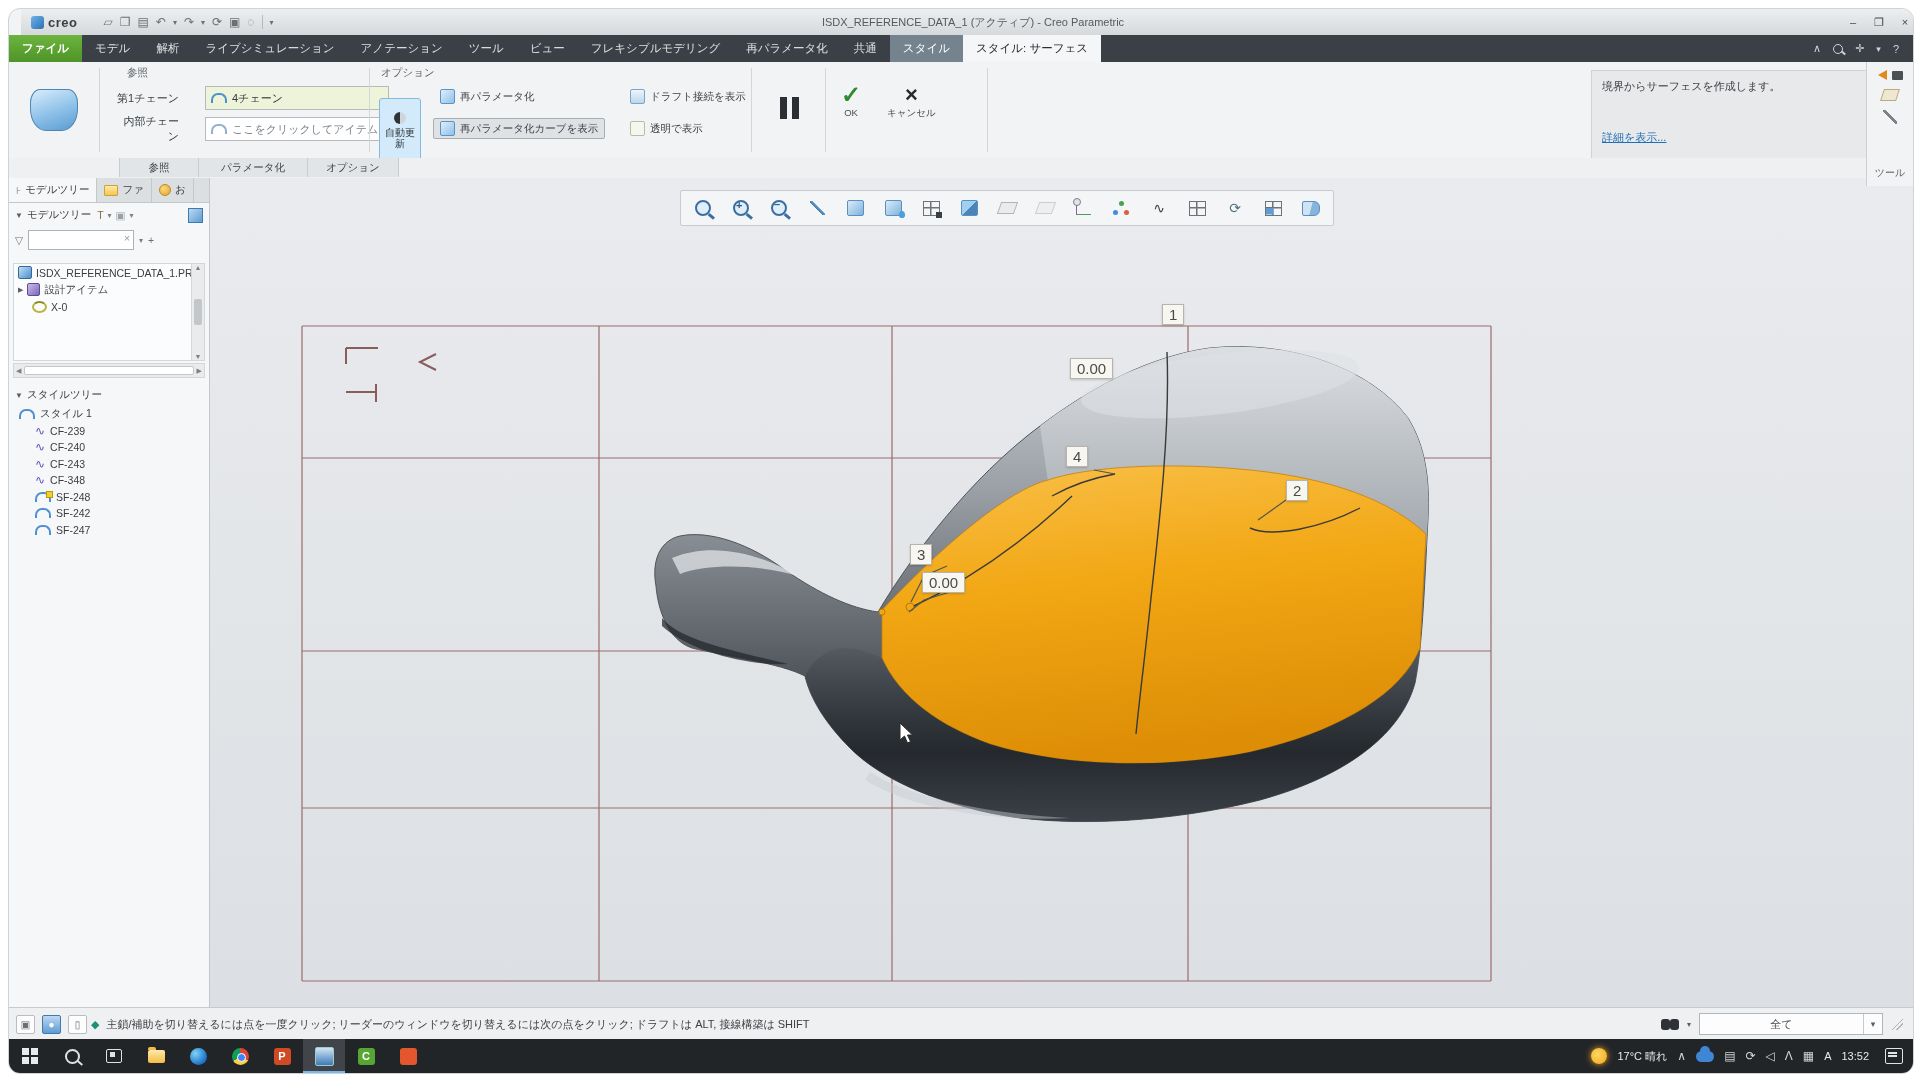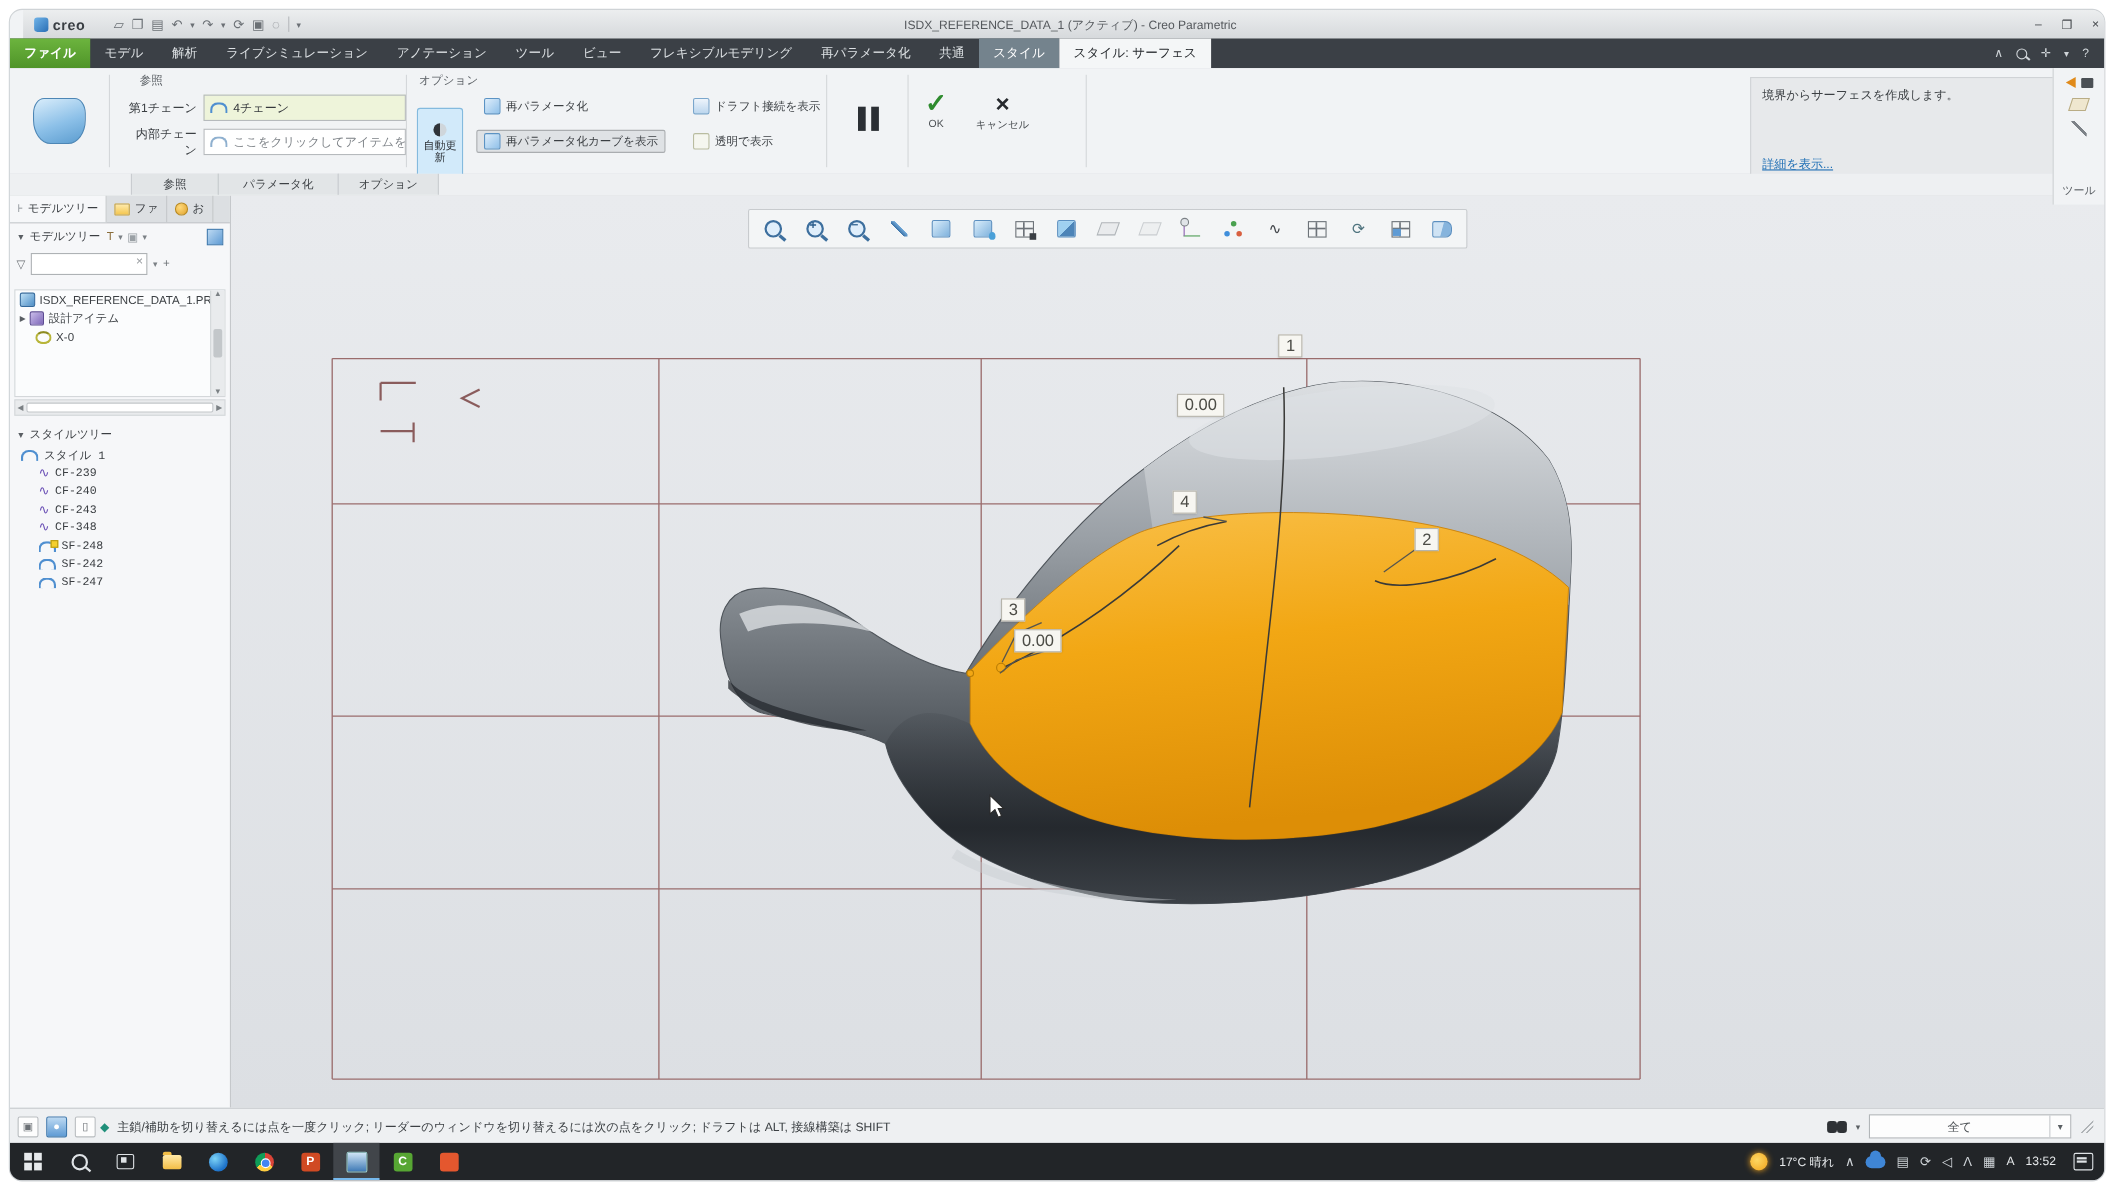--- a/index.html
+++ b/index.html
@@ -32,21 +32,21 @@
         right:-4px;bottom:-1px;transform:rotate(40deg);}
   
   .ribbon{position:absolute;left:0;top:53px;width:100%;height:96px;background:#f1f3f5;border-bottom:1px solid #cdd0d3;}
   .rsep{position:absolute;top:6px;bottom:6px;width:1px;background:#d4d7da;}
   .grp-label{position:absolute;top:4px;font-size:10.5px;color:#5a5f64;}
   .bigicon-cell{position:absolute;left:0;top:0;width:90px;height:100%;display:flex;align-items:center;justify-content:center;}
   .surf-icon{width:46px;height:40px;background:linear-gradient(160deg,#d9edfb,#8cc0e8 55%,#5b9ccf);
              border:1px solid #4d86b5;border-radius:10px 10px 16px 16px/14px 14px 22px 22px;}
   .ref-row{position:absolute;display:flex;align-items:center;gap:6px;font-size:11px;color:#3b3f43;}
   .ref-field{display:flex;align-items:center;gap:5px;width:172px;height:22px;border:1px solid #b6babd;
-             background:#fff;padding:0 5px;font-size:11px;color:#35383c;overflow:hidden;white-space:nowrap;}
+             background:#fff;padding:0 5px;font-size:11px;color:#35383c;overflow:hidden;white-space:nowrap;margin-left:20px;}
   .ref-field.sel{background:#eef4da;}
   .arch-icon{width:12px;height:8px;border:2px solid #4f8fd0;border-bottom:none;border-radius:7px 7px 0 0;flex:none;}
   .toggle-btn{position:absolute;width:40px;height:62px;background:#d2eafa;border:1px solid #84bade;border-radius:3px;
               display:flex;flex-direction:column;align-items:center;justify-content:center;gap:3px;
               font-size:10px;color:#2e3338;text-align:center;}
   .toggle-btn .word{width:32px;word-break:break-all;line-height:11px;}
   .halfmoon{width:12px;height:12px;border-radius:50%;background:linear-gradient(90deg,#2f3439 50%,#cfd6db 50%);}
   .opt-btn{position:absolute;display:flex;align-items:center;gap:5px;font-size:10.5px;color:#3b3f43;
            padding:2px 6px;border:1px solid transparent;white-space:nowrap;}
   .opt-btn.pressed{background:#dfe2e5;border-color:#aaadb0;border-radius:2px;}
@@ -55,21 +55,21 @@
   .mini.draft{background:linear-gradient(#eef4fb,#bcd6ee);border:1px solid #7aa6cc;}
   .mini.transp{background:#f5f6ef;border:1px solid #b9bca0;}
   .pause-cell{position:absolute;display:flex;gap:5px;align-items:center;justify-content:center;}
   .pbar{width:7px;height:22px;background:#2b2f34;}
   .confirm-cell{position:absolute;display:flex;gap:26px;}
   .cbtn{display:flex;flex-direction:column;align-items:center;gap:1px;font-size:9.5px;color:#4a4e52;}
   .okmark{font-size:24px;line-height:22px;color:#2e8b2e;font-weight:bold;}
   .xmark{font-size:22px;line-height:22px;color:#26292d;font-weight:bold;}
   .helpbox{position:absolute;left:1582px;top:8px;width:266px;height:78px;background:#e7e9eb;
            border:1px solid #d0d3d6;padding:8px 10px;font-size:11px;color:#3c4044;}
-  .helplink{position:absolute;left:10px;bottom:8px;color:#1f6fb5;text-decoration:underline;font-size:11px;}
+  .helplink{position:absolute;left:10px;bottom:20px;color:#1f6fb5;text-decoration:underline;font-size:11px;}
   .toolstrip{position:absolute;right:0;top:53px;width:46px;height:116px;background:#f1f3f5;
              border-left:1px solid #cdd0d3;display:flex;flex-direction:column;align-items:center;
              gap:9px;padding-top:8px;z-index:5;}
   .ts-row{display:flex;gap:5px;align-items:center;}
   .ts-arrow{width:0;height:0;border-top:5px solid transparent;border-bottom:5px solid transparent;border-right:9px solid #e08a1a;}
   .ts-box{width:11px;height:9px;background:#4b5055;border-radius:1px;}
   .ts-plane{width:14px;height:10px;background:#efe7cf;border:1px solid #b9ac85;transform:skewX(-18deg);}
   .ts-pencil{width:14px;height:14px;background:linear-gradient(45deg,transparent 46%,#7d8288 46%,#7d8288 60%,transparent 60%);}
   .ts-label{margin-top:auto;margin-bottom:6px;font-size:10px;color:#5a5f64;}
   
@@ -97,21 +97,21 @@
   .part-ic{width:12px;height:11px;background:linear-gradient(135deg,#bfe0f5,#4e8fc7);border:1px solid #33699c;border-radius:2px;flex:none;}
   .design-ic{width:11px;height:11px;background:linear-gradient(135deg,#cabdea,#7d66b8);border:1px solid #5d4b93;border-radius:2px;flex:none;}
   .xcurve-ic{width:11px;height:8px;border:2px solid #b8b53a;border-radius:50%;border-top-color:#8d8b20;flex:none;}
   .vscroll{position:absolute;right:0;top:0;width:12px;height:100%;background:#e9ebed;border-left:1px solid #d4d7da;
            display:flex;flex-direction:column;justify-content:space-between;align-items:center;font-size:7px;color:#7b8084;}
   .vthumb{width:8px;height:26px;background:#c3c7ca;border-radius:2px;}
   .hscroll{display:flex;align-items:center;justify-content:space-between;margin:2px 4px;height:13px;
            background:#e9ebed;border:1px solid #d4d7da;font-size:7px;color:#7b8084;padding:0 2px;}
   .hthumb{flex:1;height:7px;background:#fff;border:1px solid #c3c7ca;margin:0 3px;border-radius:2px;}
   .styleheader{display:flex;align-items:center;gap:4px;height:22px;padding:0 6px;margin-top:6px;}
-  .sitem{display:flex;align-items:center;gap:5px;height:16.5px;padding-left:10px;font-family:Liberation Mono, monospace;}
+  .sitem{display:flex;align-items:center;gap:5px;height:16.5px;padding-left:10px;}
   .sitem.ind{padding-left:26px;}
   .wave-ic{color:#6a4fb5;font-size:12px;line-height:10px;flex:none;}
   .surfdot{position:relative;}
   .surfdot::after{content:"";position:absolute;left:9px;top:-3px;width:5px;height:5px;background:#f4cf2e;border:1px solid #b89a10;}
   
   .canvas{position:relative;flex:1;height:100%;background:linear-gradient(#e9ebee,#dcdfe3);overflow:hidden;}
   .gtoolbar{position:absolute;left:470px;top:12px;height:34px;display:flex;align-items:center;
             background:#f3f5f6;border:1px solid #c8cbce;border-radius:2px;padding:0 3px;z-index:6;}
   .tbtn{width:38px;height:30px;display:flex;align-items:center;justify-content:center;position:relative;}
   .mag{position:relative;width:12px;height:12px;border:2px solid #3d6f9e;border-radius:50%;background:#dfeefb;}

